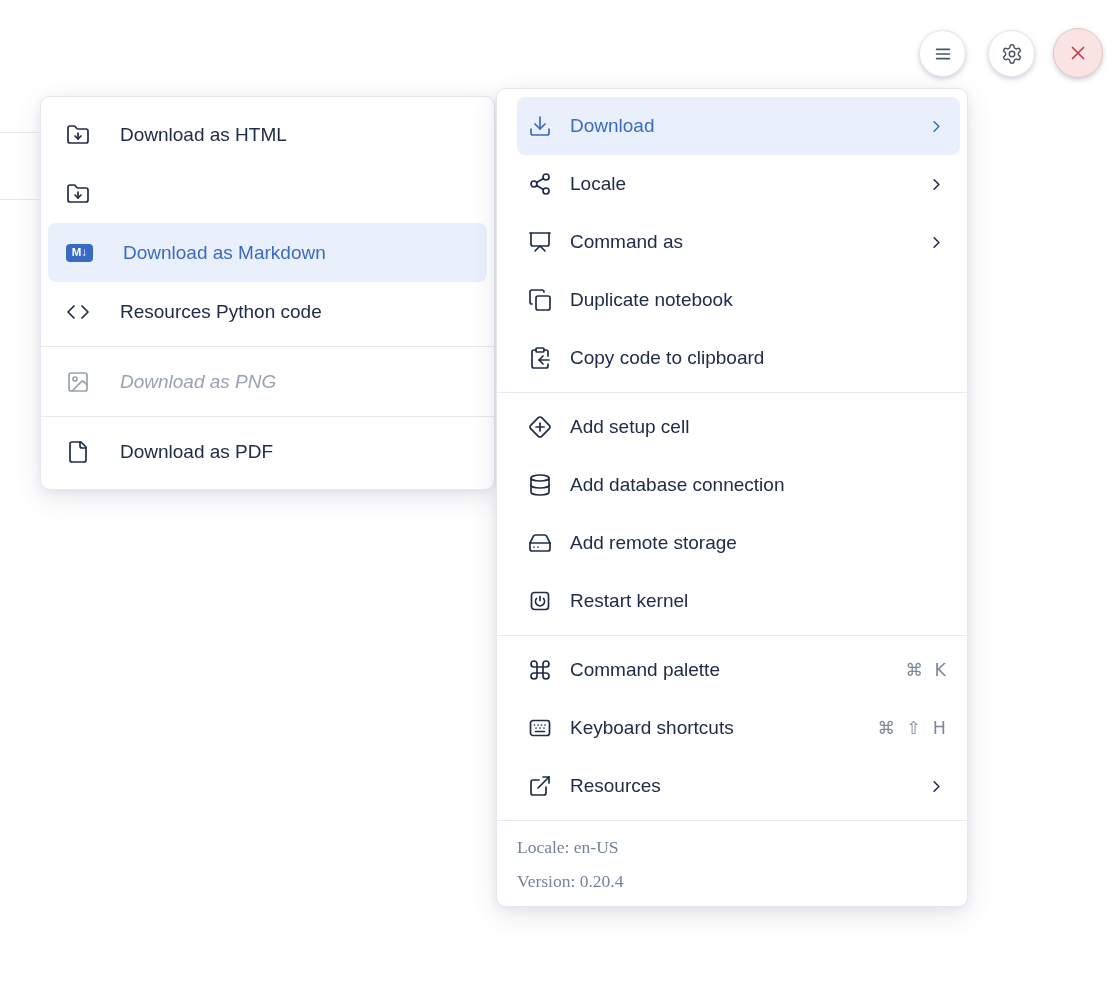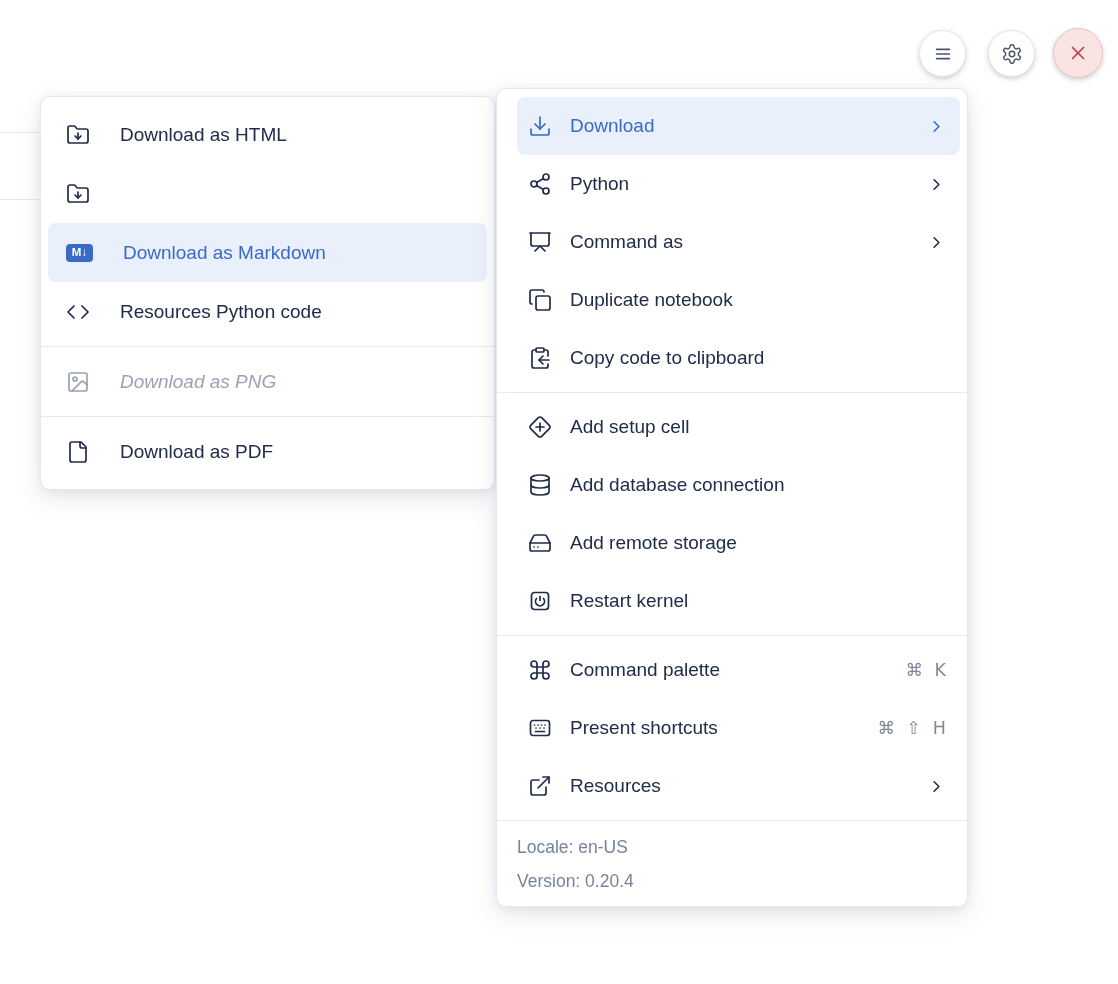--- a/index.html
+++ b/index.html
@@ -58,21 +58,21 @@
   .lbl { flex:1; white-space:nowrap; overflow:hidden; }
   .shortcut {
     margin-left:auto; color:#7e8898; font-size:17.5px; word-spacing:6px; white-space:nowrap;
     font-family:"DejaVu Sans","Liberation Sans",sans-serif;
   }
   .chev { margin-left:auto; display:flex; align-items:center; }
   .chev svg { width:19px; height:19px; display:block; }
 
   .sep { height:1px; background:#e7eaef; margin:5px 0; }
 
-  .footer { padding:4px 0 0; }
+  .footer { padding:4px 0 0;font-family:Liberation Serif, serif; }
   .footer-line {
     height:34px; display:flex; align-items:center; padding:0 20px;
     color:var(--muted,#76839b); font-size:17.5px;
   }
 </style>
 </head>
 <body>
 
 <div class="screen">
 
@@ -187,21 +187,21 @@
         <div class="mi">
           <span class="ic">
             <svg viewBox="0 0 24 24" fill="none" stroke="currentColor" stroke-width="1.7" stroke-linecap="round" stroke-linejoin="round">
               <circle cx="18" cy="5" r="3"></circle>
               <circle cx="6" cy="12" r="3"></circle>
               <circle cx="18" cy="19" r="3"></circle>
               <line x1="8.59" x2="15.42" y1="13.51" y2="17.49"></line>
               <line x1="15.41" x2="8.59" y1="6.51" y2="10.49"></line>
             </svg>
           </span>
-          <span class="lbl">Python</span>
+          <span class="lbl">Locale</span>
           <span class="chev">
             <svg viewBox="0 0 24 24" fill="none" stroke="currentColor" stroke-width="2" stroke-linecap="round" stroke-linejoin="round">
               <path d="m9 18 6-6-6-6"></path>
             </svg>
           </span>
         </div>
         <div class="mi">
           <span class="ic">
             <svg viewBox="0 0 24 24" fill="none" stroke="currentColor" stroke-width="1.7" stroke-linecap="round" stroke-linejoin="round">
               <path d="M2 3h20"></path>
@@ -296,21 +296,21 @@
               <path d="M6.5 9h.01"></path>
               <path d="M10 9h.01"></path>
               <path d="M13.5 9h.01"></path>
               <path d="M17 9h.01"></path>
               <path d="M8 12h.01"></path>
               <path d="M12 12h.01"></path>
               <path d="M16 12h.01"></path>
               <path d="M7.5 15.5h9"></path>
             </svg>
           </span>
-          <span class="lbl">Present shortcuts</span>
+          <span class="lbl">Keyboard shortcuts</span>
           <span class="shortcut">⌘ ⇧ H</span>
         </div>
         <div class="mi">
           <span class="ic">
             <svg viewBox="0 0 24 24" fill="none" stroke="currentColor" stroke-width="1.7" stroke-linecap="round" stroke-linejoin="round">
               <path d="M15 3h6v6"></path>
               <path d="M10 14 21 3"></path>
               <path d="M18 13v6a2 2 0 0 1-2 2H5a2 2 0 0 1-2-2V8a2 2 0 0 1 2-2h6"></path>
             </svg>
           </span>

